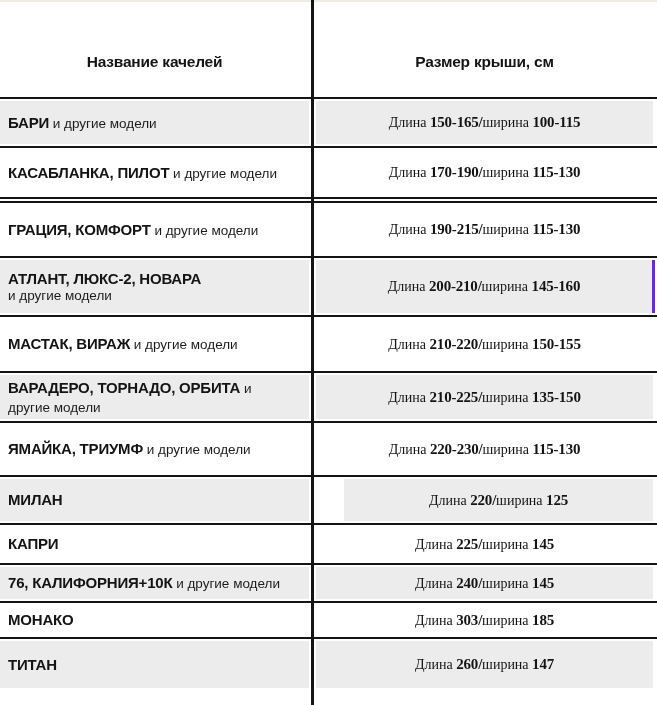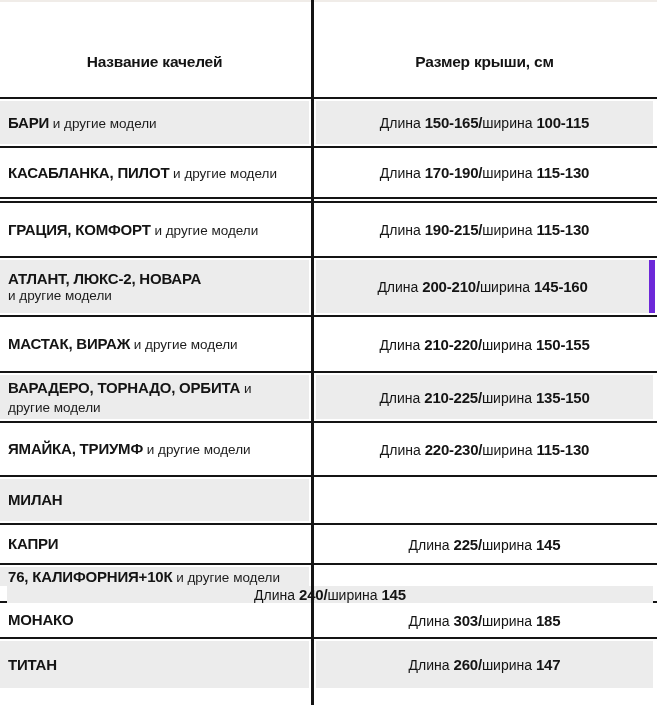--- a/index.html
+++ b/index.html
@@ -37,30 +37,30 @@
     align-items: center;
     justify-content: center;
   }
   .alt .cell-left, .alt .cell-right { background: #ececec; }
   .row-header { height: 66px; margin-top: 27px; }
   .row-header .cell-left { justify-content: center; padding-right: 8px; }
   .hdr { font-weight: 700; font-size: 15.5px; letter-spacing: -0.2px; }
   .r1 { height: 43px; } .r2 { height: 45px; } .r3 { height: 42px; }
   .r4 { height: 49px; } .r5 { height: 53px; } .r6 { height: 50px; }
   .r7 { height: 44px; } .r8 { height: 48px; } .r9 { height: 42px; gap: 28px; }
-  .r10 { height: 34px; } .r11 { height: 32px; flex-direction: column; } .r12 { height: 30px; }
+  .r10 { height: 34px; } .r11 { height: 32px; } .r12 { height: 30px; }
   .r13 { height: 47px; }
   .nametext { line-height: 1.2; }
   .bold { font-weight: 700; font-size: 15px; letter-spacing: -0.2px; }
   .rest { font-weight: 400; font-size: 13.5px; color: #1c1c1c; }
   .r5 .rest { display: block; }
-  .sizetext { font-size: 14px; white-space: nowrap; }
+  .sizetext { font-size: 14px; white-space: nowrap; font-family: Liberation Serif, serif; }
   .sizetext b { font-weight: 700; font-size: 15px; letter-spacing: -0.2px; }
   
-  .r5 .cell-right { margin-right: 2px; border-right: 6px solid #6d28d9; }
+  .r5 .cell-right { margin-right: 2px; border-right: 3px solid #6d28d9; }
 </style>
 </head>
 <body>
 
 <div class="page">
   <div class="topline"></div>
 
   <div class="row row-header">
     <div class="cell-left">
       <span class="hdr">Название качелей</span>
@@ -140,20 +140,23 @@
     <div class="cell-right">
       <div class="sizetext"><span>Длина </span><b>220-230/</b><span>ширина </span><b>115-130</b></div>
     </div>
   </div>
   <div class="sep"></div>
 
   <div class="row r9 alt">
     <div class="cell-left">
       <div class="nametext"><span class="bold">МИЛАН</span><span class="rest"></span></div>
     </div>
+    <div class="cell-right">
+      <div class="sizetext"><span>Длина </span><b>220/</b><span>ширина </span><b>125</b></div>
+    </div>
   </div>
   <div class="sep"></div>
 
   <div class="row r10">
     <div class="cell-left">
       <div class="nametext"><span class="bold">КАПРИ</span><span class="rest"></span></div>
     </div>
     <div class="cell-right">
       <div class="sizetext"><span>Длина </span><b>225/</b><span>ширина </span><b>145</b></div>
     </div>

